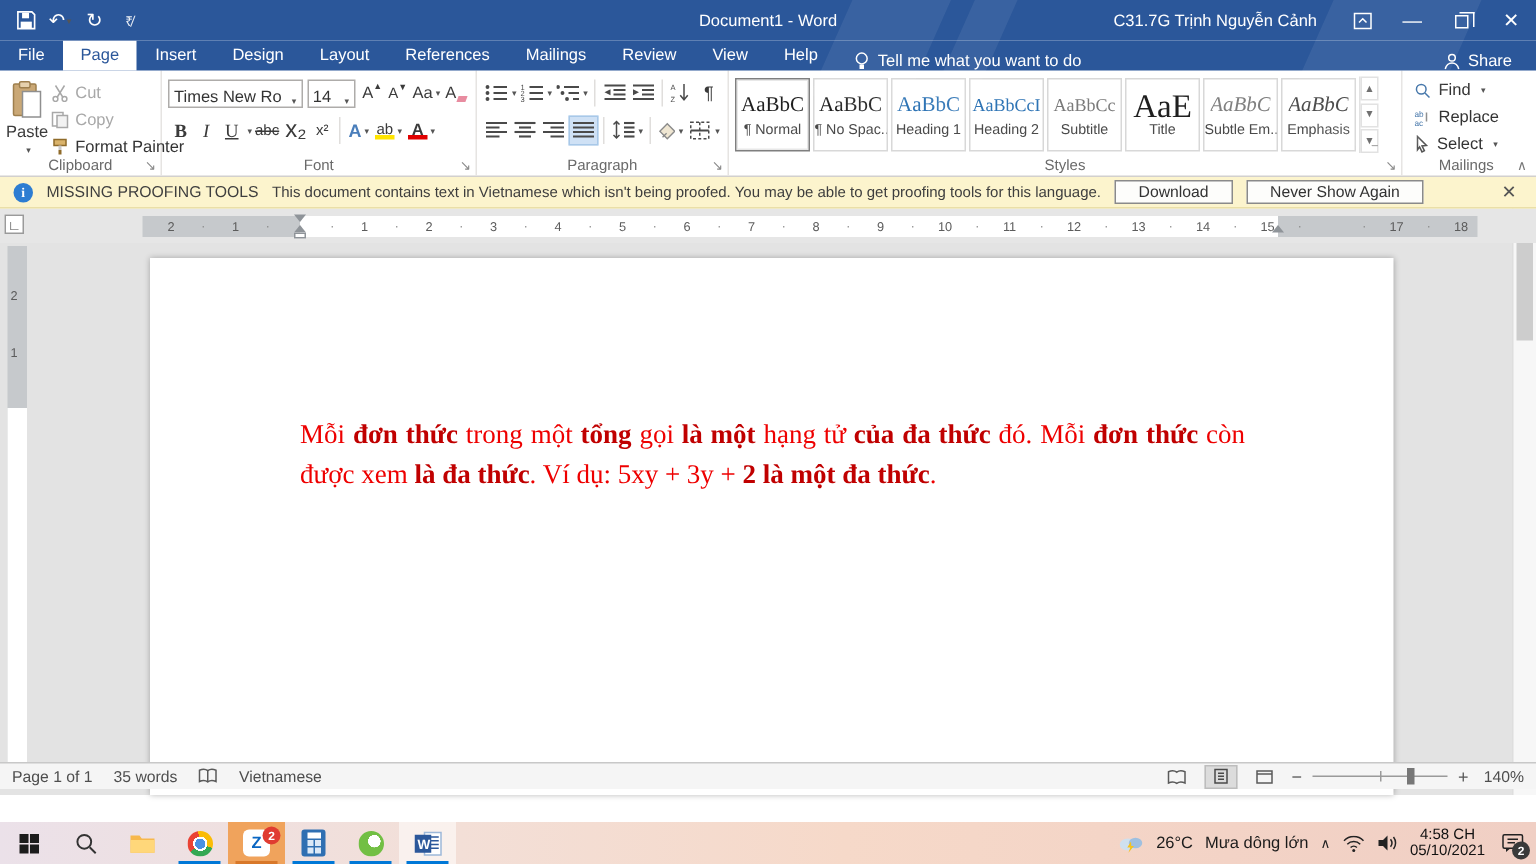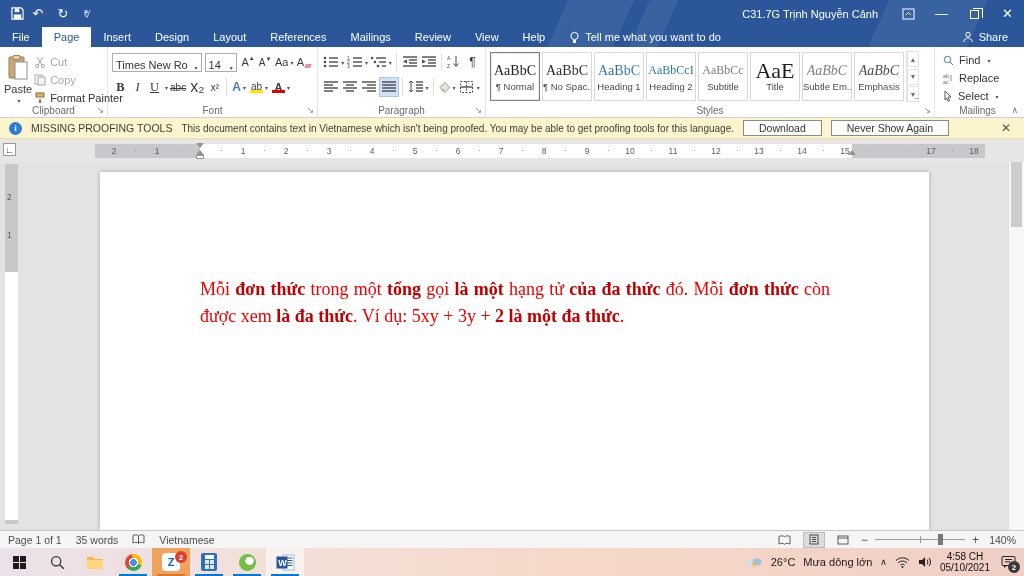--- a/index.html
+++ b/index.html
@@ -19,21 +19,21 @@
 .qbtn .dd{font-size:6px;margin-left:1px}
 .qat-sep{font-size:9px;opacity:.9;padding:0 2px}
 .title-center{position:absolute;left:300px;right:300px;text-align:center;font-size:11px;color:#fff;pointer-events:none}
 .tb-right{margin-left:auto;display:flex;align-items:center;height:27px}
 .tb-user{margin-right:14px;font-size:11px}
 .winbtn{width:33px;height:27px;display:flex;align-items:center;justify-content:center;color:#fff;font-size:13px}
 .restore-glyph{position:relative;width:9px;height:9px;border:1px solid #fff;margin-top:2px}
 .restore-glyph::before{content:"";position:absolute;left:2px;top:-3px;width:9px;height:9px;border:1px solid #fff;border-bottom:none;border-left:none}
 
 
-.tabrow{top:27px;height:20px;background:#2b579a;display:flex;align-items:center;color:#fff;z-index:4}
+.tabrow{top:27px;height:20px;background:#2b579a;display:flex;align-items:flex-end;color:#fff;z-index:4}
 .tabs{display:flex}
 .tab{padding:0 12px;line-height:20px;font-size:11px;white-space:nowrap}
 .tab.active{background:#fff;color:#2b579a}
 .tellme{display:flex;align-items:center;gap:5px;padding:0 12px;font-size:11px}
 .share{margin-left:auto;display:flex;align-items:center;gap:5px;padding:0 16px;font-size:11px}
 
 
 .ribbon{top:47px;height:71px;background:#fff;border-bottom:1px solid #d2d0ce;display:flex;z-index:3}
 .rgroup{position:relative;height:70px;border-right:1px solid #e6e4e2;padding:4px 4px 14px}
 .rlabel{position:absolute;bottom:1px;left:0;right:0;text-align:center;color:#6a6a6a;font-size:10px}
@@ -101,21 +101,21 @@
 #vruler .rwhite{position:absolute;left:0;right:0;top:108px;height:248px;background:#fff}
 .vnum{position:absolute;left:2px;font-size:8.5px;color:#5c5c5c}
 .page{position:absolute;left:100px;top:10px;width:829px;height:358px;background:#fff;box-shadow:0 0 4px rgba(0,0,0,.28)}
 #doc-text{position:absolute;left:100px;top:104px;width:630px;font-family:"Liberation Serif",serif;font-size:18px;line-height:27px;text-align:justify;color:#ee0000;font-weight:400}
 #doc-text b{color:#c00000}
 .vscroll{position:absolute;right:0;top:-23px;width:16px;height:391px;background:#f7f7f7;border-left:1px solid #dedede}
 .vs-arrow{height:16px;display:flex;align-items:center;justify-content:center;color:#777;font-size:7px}
 .vs-thumb{position:absolute;left:2px;right:2px;top:18px;height:70px;background:#cdcdcd}
 
 
-.statusbar{top:530px;height:18px;background:#f5f5f5;border-top:1px solid #c8c8c8;display:flex;align-items:center;color:#4e4e4e;font-size:10.5px;padding:0 8px;z-index:3}
+.statusbar{top:508px;height:18px;background:#f5f5f5;border-top:1px solid #c8c8c8;display:flex;align-items:center;color:#4e4e4e;font-size:10.5px;padding:0 8px;z-index:3}
 .st-item{margin-right:14px;white-space:nowrap;display:flex;align-items:center;gap:4px}
 .st-right{margin-left:auto;display:flex;align-items:center;gap:7px}
 .viewbtn{width:22px;height:16px;display:flex;align-items:center;justify-content:center;color:#5a5a5a}
 .viewbtn.sel{background:#dcdcdc;border:1px solid #bdbdbd}
 .zoom-track{position:relative;width:90px;height:1px;background:#9a9a9a}
 .zoom-notch{position:absolute;left:45px;top:-3px;width:1px;height:7px;background:#9a9a9a}
 .zoom-thumb{position:absolute;left:63px;top:-5px;width:5px;height:11px;background:#777}
 .zoom-pm{font-size:12px;color:#555}
 .zoom-val{min-width:30px;text-align:right}
 
@@ -156,20 +156,21 @@
         <svg width="13" height="13" viewBox="0 0 14 14">
             <path d="M1 1h10l2 2v10H1z" fill="none" stroke="#fff" stroke-width="1.2"></path>
             <rect x="4" y="1.6" width="5" height="4" fill="#fff"></rect>
             <rect x="3" y="8" width="8" height="5" fill="#fff"></rect>
           </svg>
       </span>
       <span class="qbtn">↶<span class="dd">▾</span></span>
       <span class="qbtn">↻</span>
       <span class="qbtn qat-sep">₹̸</span>
     </div>
+    <div class="title-center">Document1  -  Word</div>
     <div class="tb-right">
       <span class="tb-user">C31.7G Trịnh Nguyễn Cảnh</span>
       <span class="winbtn">
         <svg width="13" height="12" viewBox="0 0 13 12">
             <rect x="1" y="1" width="11" height="10" fill="none" stroke="#fff"></rect>
             <path d="M4 7l2.5-2.5L9 7" fill="none" stroke="#fff"></path>
           </svg>
       </span>
       <span class="winbtn">—</span>
       <span class="winbtn">

